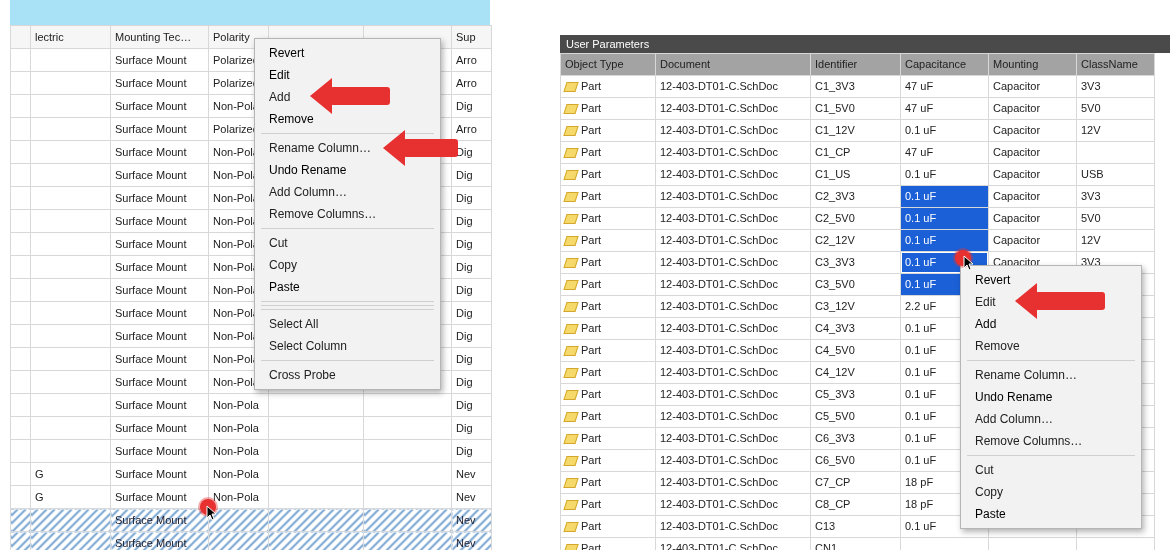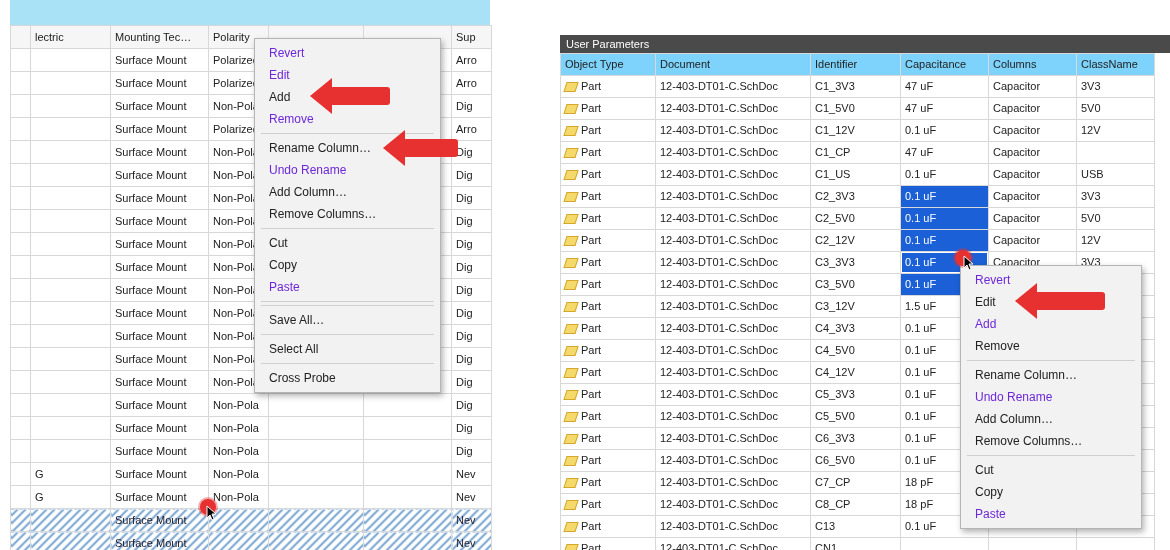--- a/index.html
+++ b/index.html
@@ -85,21 +85,21 @@
     box-shadow: 2px 3px 6px rgba(0,0,0,0.3);
     padding: 3px 0;
     min-width: 180px;
     z-index: 50;
   }
   .menu-item {
     padding: 4px 14px;
     font-size: 12px;
     cursor: default;
   }
-  .menu-item.disabled { color: #6d28d9; }
+  .menu-item.disabled { color: #000000; }
   .menu-sep {
     height: 0;
     margin: 3px 6px;
     border-top: 1px solid #d0d0d0;
   }
 
   
   .arrow {
     position: absolute;
     z-index: 100;
@@ -165,21 +165,21 @@
     border: 1px solid #d8d8d8;
     padding: 2px 4px;
     height: 17px;
     line-height: 13px;
     overflow: hidden;
     white-space: nowrap;
     background: #fff;
     text-align: left;
     font-weight: 400;
   }
-  .right-table th { background: #7dd3fc; }
+  .right-table th { background: #a3a3a3; }
   .right-table col.r0 { width: 95px; }
   .right-table col.r1 { width: 155px; }
   .right-table col.r2 { width: 90px; }
   .right-table col.r3 { width: 88px; }
   .right-table col.r4 { width: 88px; }
   .right-table col.r5 { width: 78px; }
 
   .part-icon {
     display: inline-block;
     width: 10px;
@@ -452,23 +452,23 @@
       <div class="menu-item">Rename Column…</div>
       <div class="menu-item disabled">Undo Rename</div>
       <div class="menu-item">Add Column…</div>
       <div class="menu-item">Remove Columns…</div>
       <div class="menu-sep"></div>
       <div class="menu-item">Cut</div>
       <div class="menu-item">Copy</div>
       <div class="menu-item disabled">Paste</div>
       <div class="menu-sep"></div>
       <div class="menu-sep"></div>
-      <div class="menu-item">Save All…</div>
       <div class="menu-sep"></div>
       <div class="menu-item">Select All</div>
+      <div class="menu-item">Select Column</div>
       <div class="menu-sep"></div>
       <div class="menu-item">Cross Probe</div>
     </div>
 
     <div class="arrow" style="left:310px; top:78px;">
       <div class="arrow-head" style="left:0; top:0;"></div>
       <div class="arrow-body" style="left:20px; top:9px; width:60px;"></div>
     </div>
     <div class="arrow" style="left:383px; top:130px;">
       <div class="arrow-head" style="left:0; top:0;"></div>
@@ -495,21 +495,21 @@
           <col class="r3">
           <col class="r4">
           <col class="r5">
       </colgroup>
       <thead>
         <tr>
           <th>Object Type</th>
           <th>Document</th>
           <th>Identifier</th>
           <th>Capacitance</th>
-          <th>Columns</th>
+          <th>Mounting</th>
           <th>ClassName</th>
         </tr>
       </thead>
       <tbody id="right-tbody">
           <tr>
             <td><span class="part-icon"></span><span>Part</span></td>
             <td>12-403-DT01-C.SchDoc</td>
             <td>C1_3V3</td>
             <td>47 uF</td>
             <td>Capacitor</td>
@@ -584,21 +584,21 @@
             <td>12-403-DT01-C.SchDoc</td>
             <td>C3_5V0</td>
             <td class="sel-cell">0.1 uF</td>
             <td>Capacitor</td>
             <td></td>
           </tr>
           <tr>
             <td><span class="part-icon"></span><span>Part</span></td>
             <td>12-403-DT01-C.SchDoc</td>
             <td>C3_12V</td>
-            <td>1.5 uF</td>
+            <td>2.2 uF</td>
             <td></td>
             <td></td>
           </tr>
           <tr>
             <td><span class="part-icon"></span><span>Part</span></td>
             <td>12-403-DT01-C.SchDoc</td>
             <td>C4_3V3</td>
             <td>0.1 uF</td>
             <td></td>
             <td></td>

